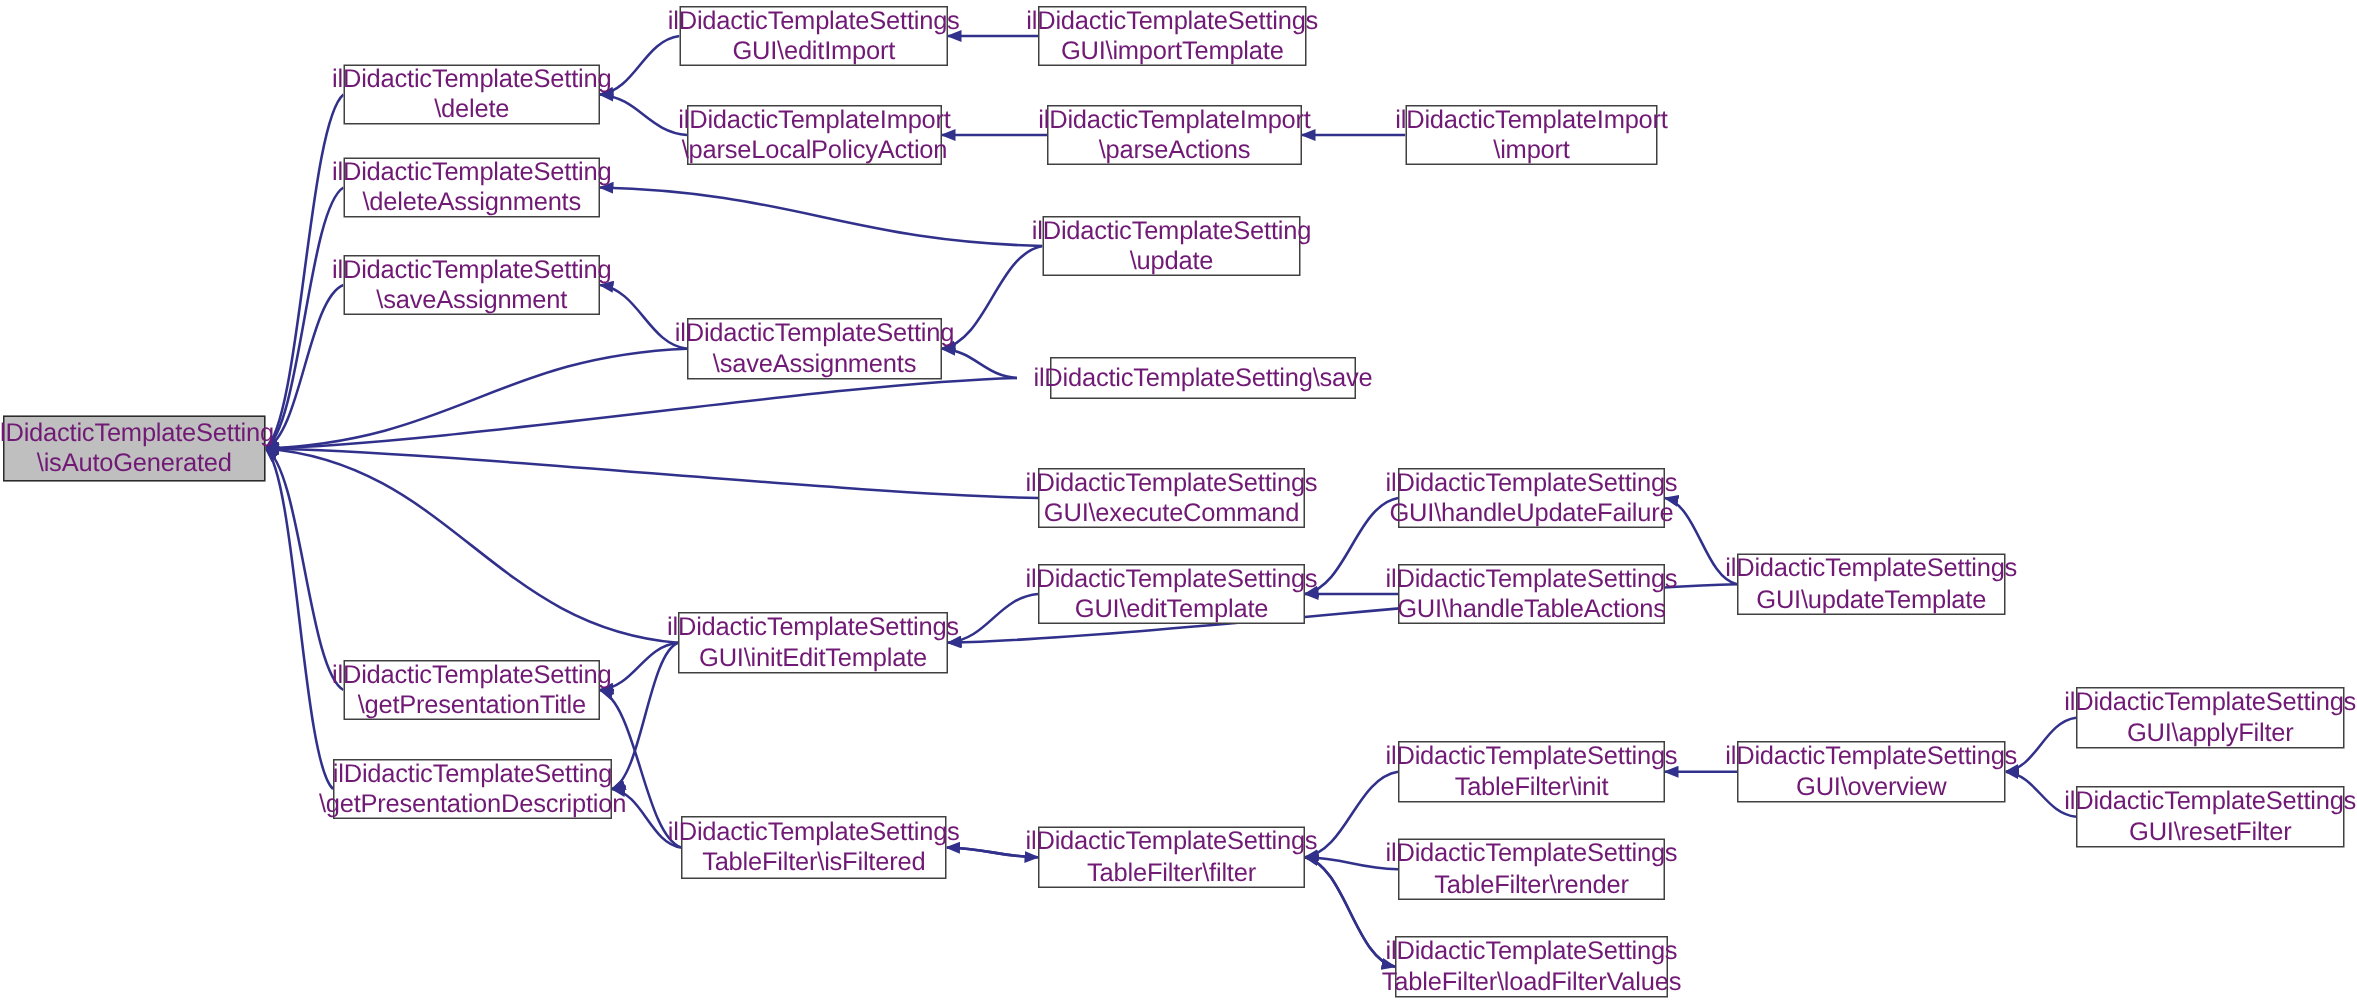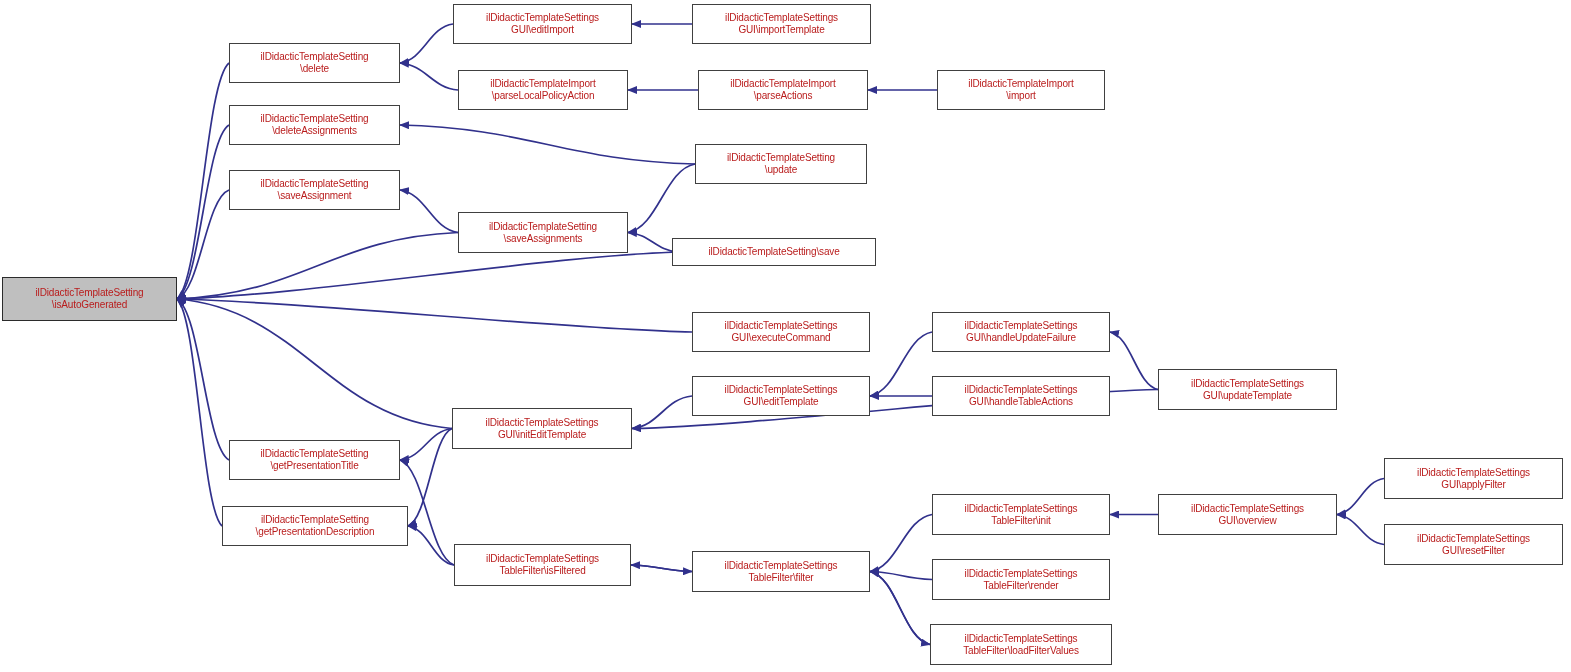--- a/index.html
+++ b/index.html
@@ -1,20 +1,20 @@
 <!DOCTYPE html>
 <html><head>
 <meta charset="utf-8">
 <style>
   html,body{margin:0;padding:0;background:#ffffff;}
   #canvas{position:relative;width:1571px;height:672px;background:#ffffff;
           font-family:"Liberation Sans",sans-serif;overflow:hidden;}
   .node{position:absolute;box-sizing:border-box;border:1px solid #404040;
         background:#ffffff;display:flex;align-items:center;justify-content:center;
-        text-align:center;line-height:1.18;color:#b91c1c;font-size:10px;
+        text-align:center;line-height:1.18;color:#701a75;font-size:17px;
         white-space:pre-line;letter-spacing:-0.15px;}
   .node.root{background:#bfbfbf;border:1px solid #2b2b2b;}
   svg.edges{position:absolute;left:0;top:0;width:1571px;height:672px;
             pointer-events:none;}
 </style>
 </head>
 <body>
 
 <div id="canvas">
   <svg class="edges" viewBox="0 0 1571 672" xmlns="http://www.w3.org/2000/svg">
@@ -83,21 +83,21 @@
     <div class="node" style="left: 452px; top: 408px; width: 180px; height: 41px;">ilDidacticTemplateSettings
 GUI\initEditTemplate</div>
     <div class="node" style="left: 454px; top: 544px; width: 177px; height: 42px;">ilDidacticTemplateSettings
 TableFilter\isFiltered</div>
     <div class="node" style="left: 692px; top: 4px; width: 179px; height: 40px;">ilDidacticTemplateSettings
 GUI\importTemplate</div>
     <div class="node" style="left: 698px; top: 70px; width: 170px; height: 40px;">ilDidacticTemplateImport
 \parseActions</div>
     <div class="node" style="left: 695px; top: 144px; width: 172px; height: 40px;">ilDidacticTemplateSetting
 \update</div>
-    <div class="node" style="left: 672px; top: 238px; width: 204px; height: 28px;">ilDidacticTemplateSetting\save</div>
+    <div class="node" style="left: 700px; top: 238px; width: 204px; height: 28px;">ilDidacticTemplateSetting\save</div>
     <div class="node" style="left: 692px; top: 312px; width: 178px; height: 40px;">ilDidacticTemplateSettings
 GUI\executeCommand</div>
     <div class="node" style="left: 692px; top: 376px; width: 178px; height: 40px;">ilDidacticTemplateSettings
 GUI\editTemplate</div>
     <div class="node" style="left: 692px; top: 551px; width: 178px; height: 41px;">ilDidacticTemplateSettings
 TableFilter\filter</div>
     <div class="node" style="left: 937px; top: 70px; width: 168px; height: 40px;">ilDidacticTemplateImport
 \import</div>
     <div class="node" style="left: 932px; top: 312px; width: 178px; height: 40px;">ilDidacticTemplateSettings
 GUI\handleUpdateFailure</div>

